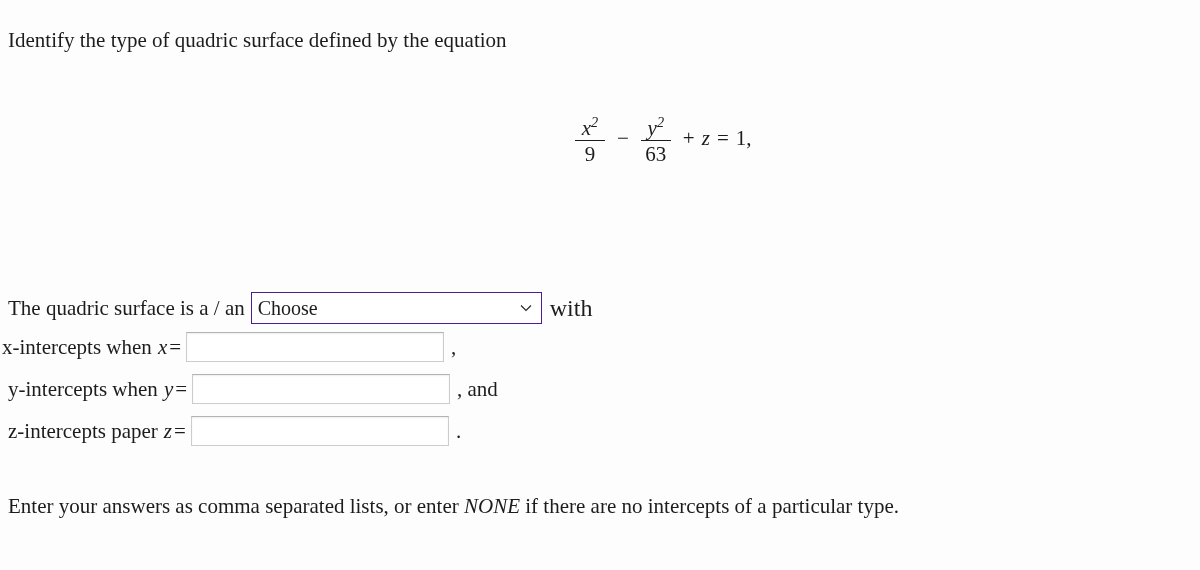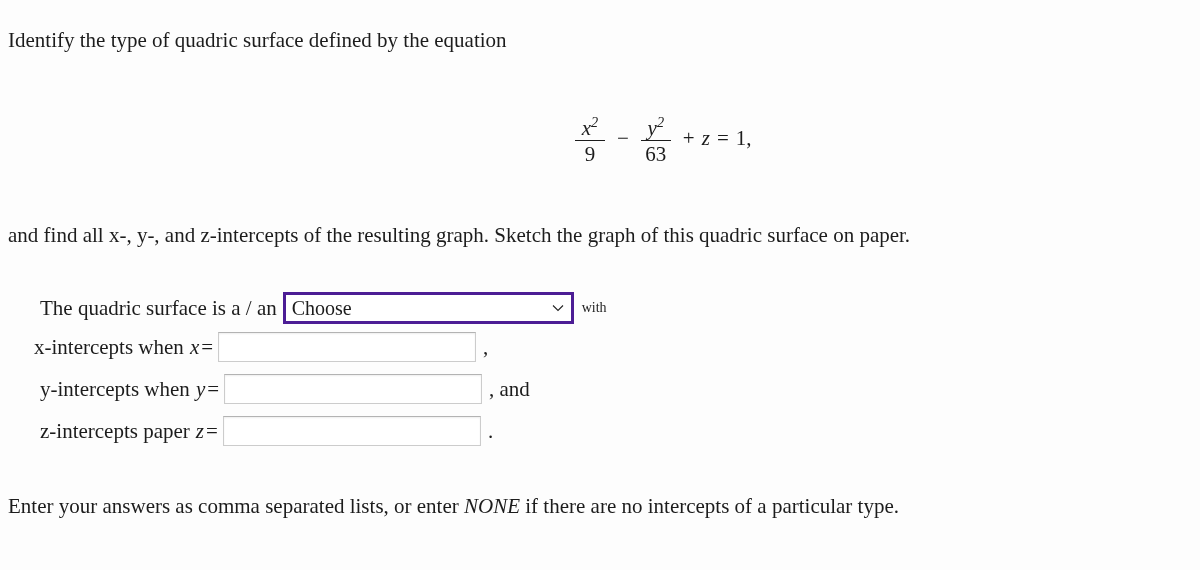--- a/index.html
+++ b/index.html
@@ -82,21 +82,20 @@
   }
   .mnum { font-size: 21px; }
 
   
   .answer-row {
     position: absolute;
     display: flex;
     align-items: center;
     font-size: 21px;
     white-space: nowrap;
-    margin-left: 32px;
   }
   #row-choose  { left: 8px; top: 292px; }
   #row-x       { left: 2px; top: 332px; }
   #row-y       { left: 8px; top: 374px; }
   #row-z       { left: 8px; top: 416px; }
 
   .row-label { margin-right: 6px; }
   .var-italic {
     font-style: italic;
     font-size: 21px;
@@ -129,21 +128,21 @@
   }
 
   .select-wrap {
     position: relative;
     display: inline-block;
   }
   .choose-select {
     width: 291px;
     height: 32px;
     box-sizing: border-box;
-    border: 3px solid #4c1d95;
+    border: 1px solid #4c1d95;
     background: #ffffff;
     font-family: "Liberation Serif", "DejaVu Serif", serif;
     font-size: 20px;
     color: #1c1c1c;
     padding: 1px 26px 1px 6px;
     border-radius: 0;
     -webkit-appearance: none;
     -moz-appearance: none;
     appearance: none;
     outline: none;
@@ -152,21 +151,21 @@
     position: absolute;
     right: 10px;
     top: 50%;
     transform: translateY(-50%);
     pointer-events: none;
     width: 12px;
     height: 8px;
     display: block;
   }
   .select-chevron svg { display: block; }
-  .with-word { margin-left: 8px; font-size: 14px; }
+  .with-word { margin-left: 8px; font-size: 24px; }
 </style>
 </head>
 <body>
 
 <div class="page">
 
   <div class="prompt-line" id="intro-text">Identify the type of quadric surface defined by the equation</div>
 
   <div class="equation">
     <span class="frac">
@@ -183,21 +182,20 @@
       <span class="den">63</span>
     </span>
 
     <span class="op">+</span>
     <span class="mvar">z</span>
     <span class="op">=</span>
     <span class="mnum">1</span>
     <span class="mnum">,</span>
   </div>
 
-  <div class="prompt-line" id="find-text">and find all x-, y-, and z-intercepts of the resulting graph. Sketch the graph of this quadric surface on paper.</div>
 
   <div class="answer-row" id="row-choose">
     <span class="row-label">The quadric surface is a / an</span>
     <span class="select-wrap">
       <select class="choose-select">
         <option>Choose</option>
       </select>
       <span class="select-chevron">
         <svg width="12" height="8" viewBox="0 0 12 8">
           <path d="M1 1.5 L6 6.5 L11 1.5" fill="none" stroke="#222" stroke-width="1.1"></path>

